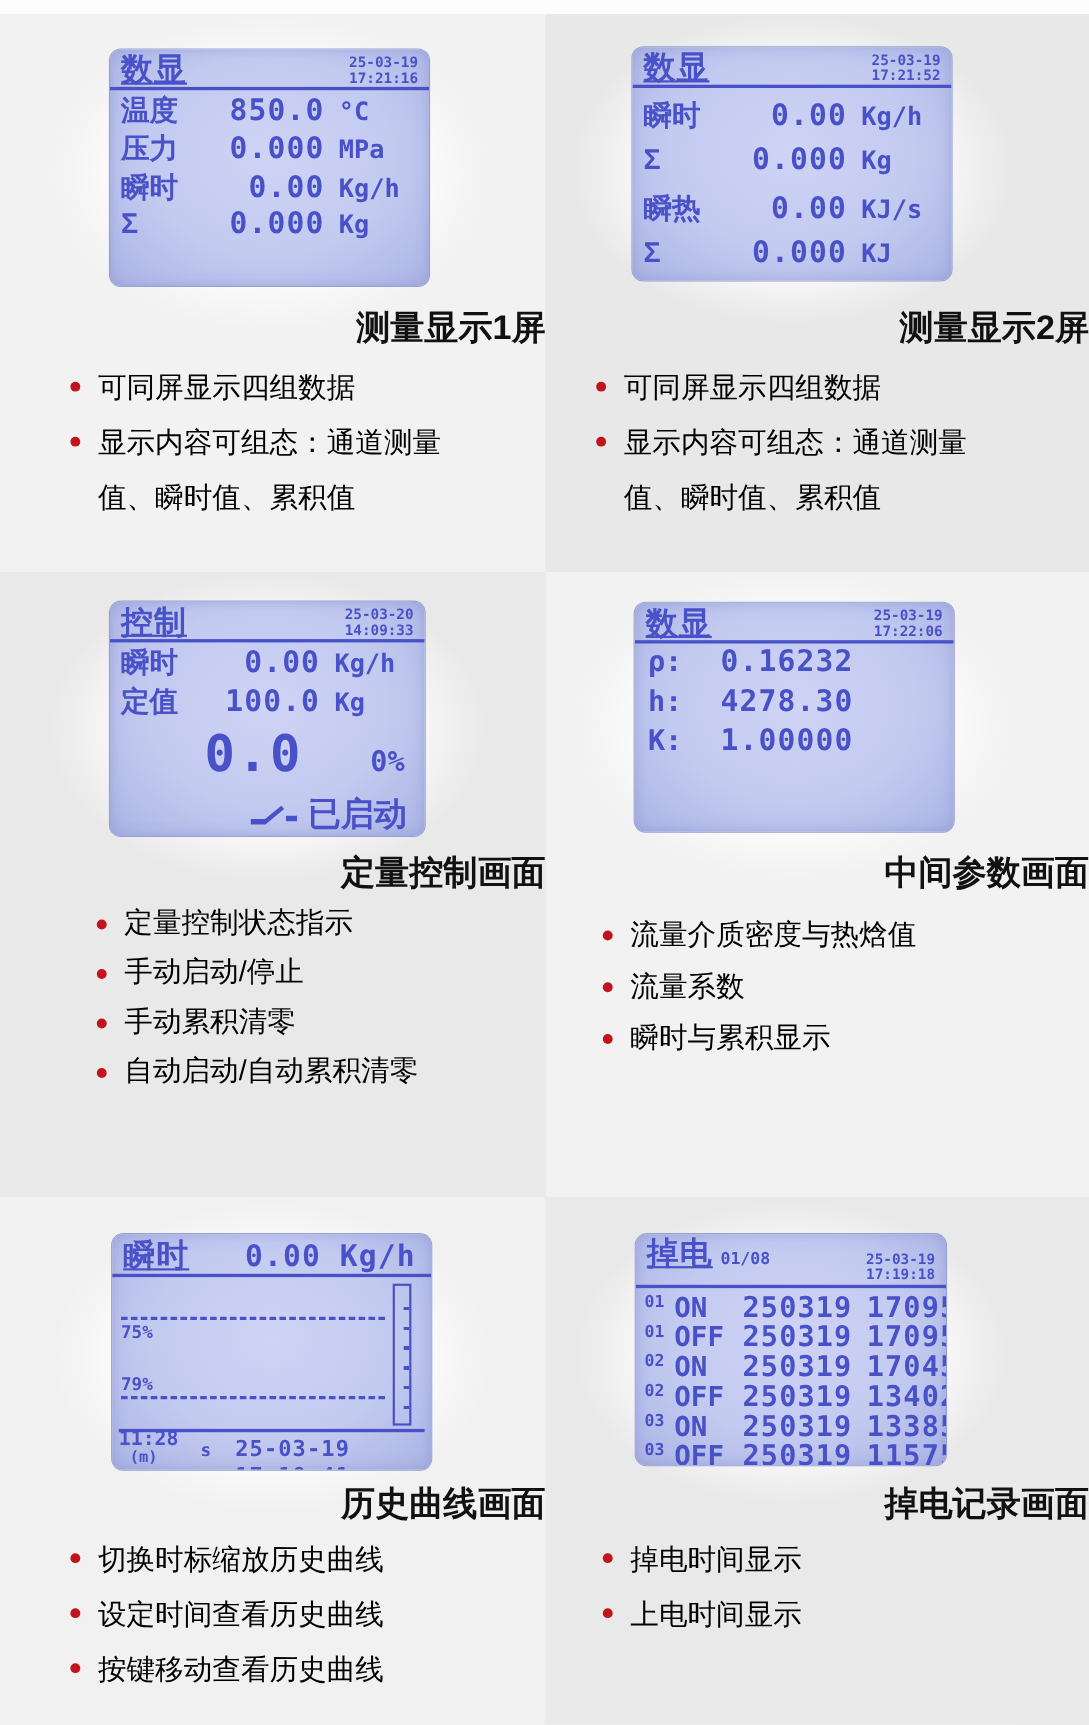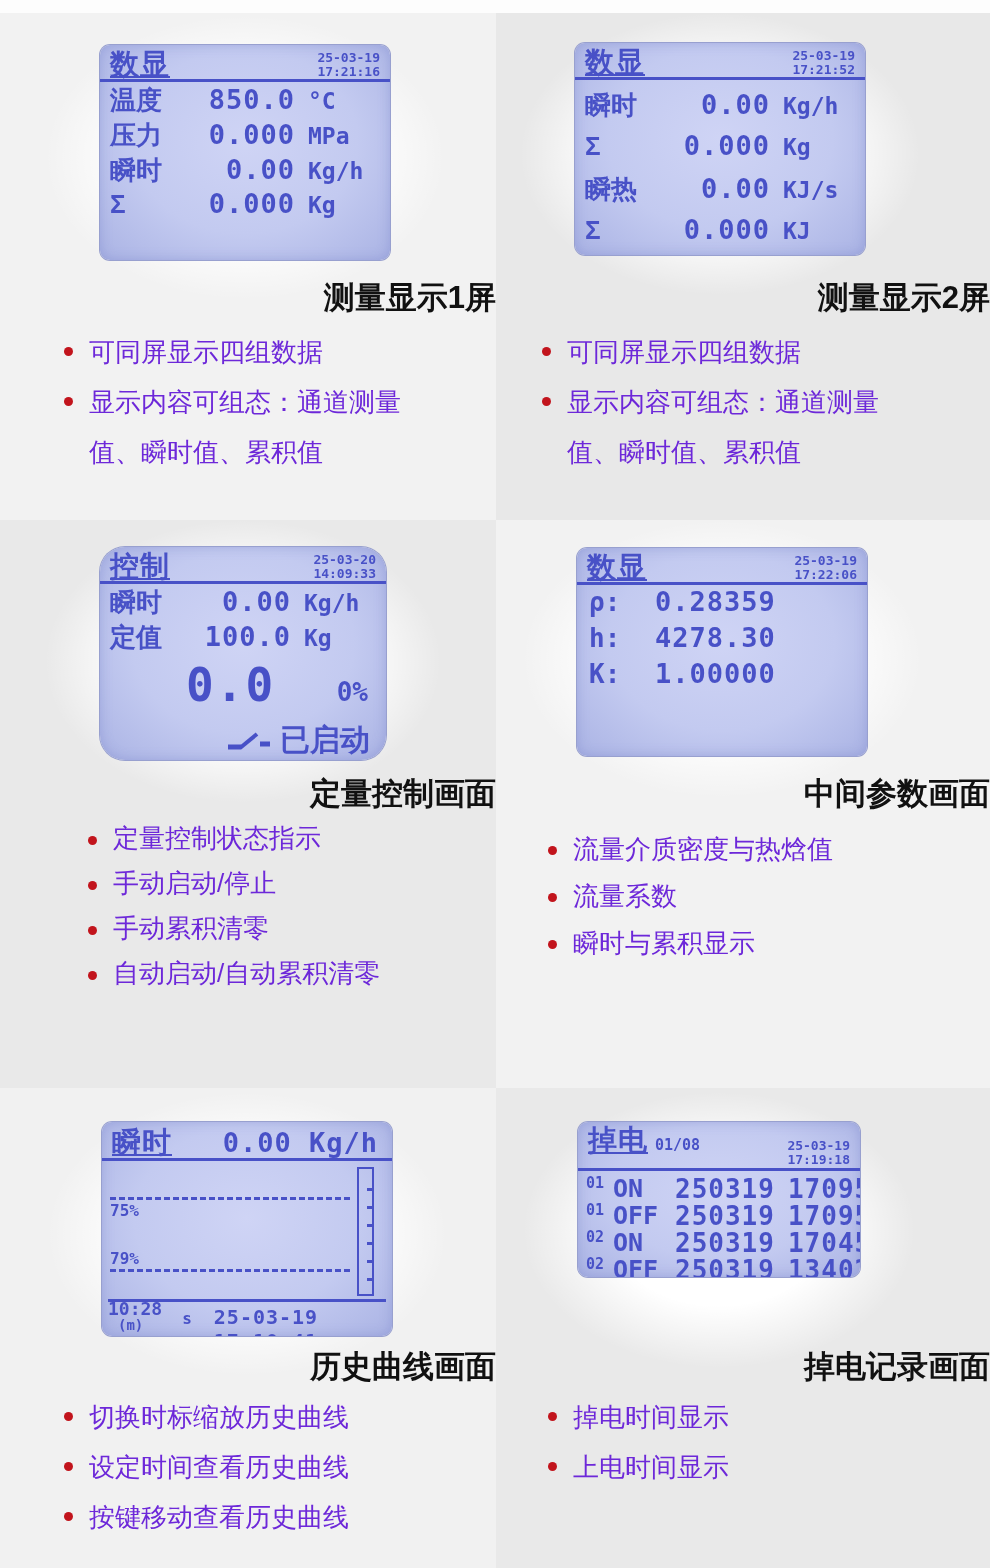--- a/index.html
+++ b/index.html
@@ -20,24 +20,24 @@
   #c3 .halo{left:45px;top:0;width:396px;height:283px;}
   #c4 .halo{left:26px;top:0;width:400px;height:278px;}
   #c5 .halo{left:47px;top:4px;width:400px;height:284px;}
   #c6 .halo{left:27px;top:4px;width:392px;height:276px;}
 
   .lcd{position:absolute;border-radius:10px;color:#4851c7;font-weight:bold;overflow:hidden;
        background:radial-gradient(ellipse at 50% 45%,#cfd4f5 0%,#c3caf0 55%,#aab3e4 100%);
        box-shadow:0 0 0 1px #98a0cf, inset 0 0 12px rgba(110,120,195,.35);}
   #c1 .lcd{left:100px;top:32px;width:290px;height:215px;}
   #c2 .lcd{left:79px;top:30px;width:290px;height:212px;}
-  #c3 .lcd{left:100px;top:27px;width:286px;height:213px;border-radius:25px;}
+  #c3 .lcd{left:100px;top:27px;width:286px;height:213px;}
   #c4 .lcd{left:81px;top:28px;width:290px;height:208px;}
   #c5 .lcd{left:102px;top:34px;width:290px;height:214px;}
-  #c6 .lcd{left:82px;top:34px;width:282px;height:155px;}
+  #c6 .lcd{left:82px;top:34px;width:282px;height:210px;}
 
   .lcd-head{display:flex;justify-content:space-between;align-items:flex-end;
             padding:4px 10px 0 10px;border-bottom:3px solid #4851c7;}
   .lcd-title{font-size:29px;line-height:1.05;letter-spacing:1px;text-decoration:underline;}
   .lcd-dt{text-align:right;font-family:"DejaVu Sans Mono",monospace;font-size:13px;line-height:1.1;}
 
   .mrow{display:flex;align-items:baseline;padding:0 10px;height:34px;}
   .mrow .lab{flex:none;width:92px;font-size:26px;}
   .mrow .val{flex:1;text-align:right;font-family:"DejaVu Sans Mono",monospace;font-size:27px;letter-spacing:1px;}
   .mrow .unit{flex:none;width:72px;margin-left:13px;font-family:"DejaVu Sans Mono",monospace;font-size:23px;}
@@ -83,21 +83,21 @@
   .pf-date{font-size:26px;letter-spacing:1px;}
   .pf-time{font-size:26px;margin-left:13px;letter-spacing:1px;}
 
   .caption{position:absolute;left:0;width:100%;text-align:right;
            font-size:31px;font-weight:bold;color:#111;}
   #c1 .caption,#c2 .caption{top:264px;}
   #c3 .caption,#c4 .caption{top:253px;}
   #c5 .caption,#c6 .caption{top:258px;}
 
   .bullets{position:absolute;list-style:none;margin:0;padding:0;}
-  .bullets li{position:relative;padding-left:27px;font-size:26px;color:#6d28d9;}
+  .bullets li{position:relative;padding-left:27px;font-size:26px;color:#000000;}
   .bullets li::before{content:"";position:absolute;left:2px;top:20px;width:9px;height:9px;
                       border-radius:50%;background:#c2141c;}
   #c1 .bullets{top:314px;left:62px;width:352px;}
   #c1 .bullets li{line-height:50px;}
   #c2 .bullets{top:314px;left:44px;width:352px;}
   #c2 .bullets li{line-height:50px;}
   #c3 .bullets{top:296px;left:86px;width:390px;}
   #c3 .bullets li{line-height:45px;}
   #c4 .bullets{top:306px;left:50px;width:430px;}
   #c4 .bullets li{line-height:47px;}
@@ -237,21 +237,21 @@
     <div class="lcd">
       <div class="lcd-head">
         <span class="lcd-title">数显</span>
         <span class="lcd-dt">
           <span>25-03-19</span><br>
           <span>17:22:06</span>
         </span>
       </div>
       <div class="prow">
         <span class="plab">ρ:</span>
-        <span class="pval">0.28359</span>
+        <span class="pval">0.16232</span>
       </div>
       <div class="prow">
         <span class="plab">h:</span>
         <span class="pval">4278.30</span>
       </div>
       <div class="prow">
         <span class="plab">K:</span>
         <span class="pval">1.00000</span>
       </div>
     </div>
@@ -274,21 +274,21 @@
         <div class="dash hi"></div>
         <div class="dash lo"></div>
         <span class="glabel hi">75%</span>
         <span class="glabel lo">79%</span>
         <div class="scalebar">
           <div class="ticks"></div>
         </div>
       </div>
       <div class="trend-foot">
         <span class="elapsed">
-          <span>10:28</span>
+          <span>11:28</span>
           <span class="sub" style="display:block">(m)</span>
         </span>
         <span class="xunit">s</span>
         <span class="fdt">25-03-19 17:10:41</span>
       </div>
     </div>
     <div class="caption">历史曲线画面</div>
     <ul class="bullets">
       <li>切换时标缩放历史曲线</li>
       <li>设定时间查看历史曲线</li>

